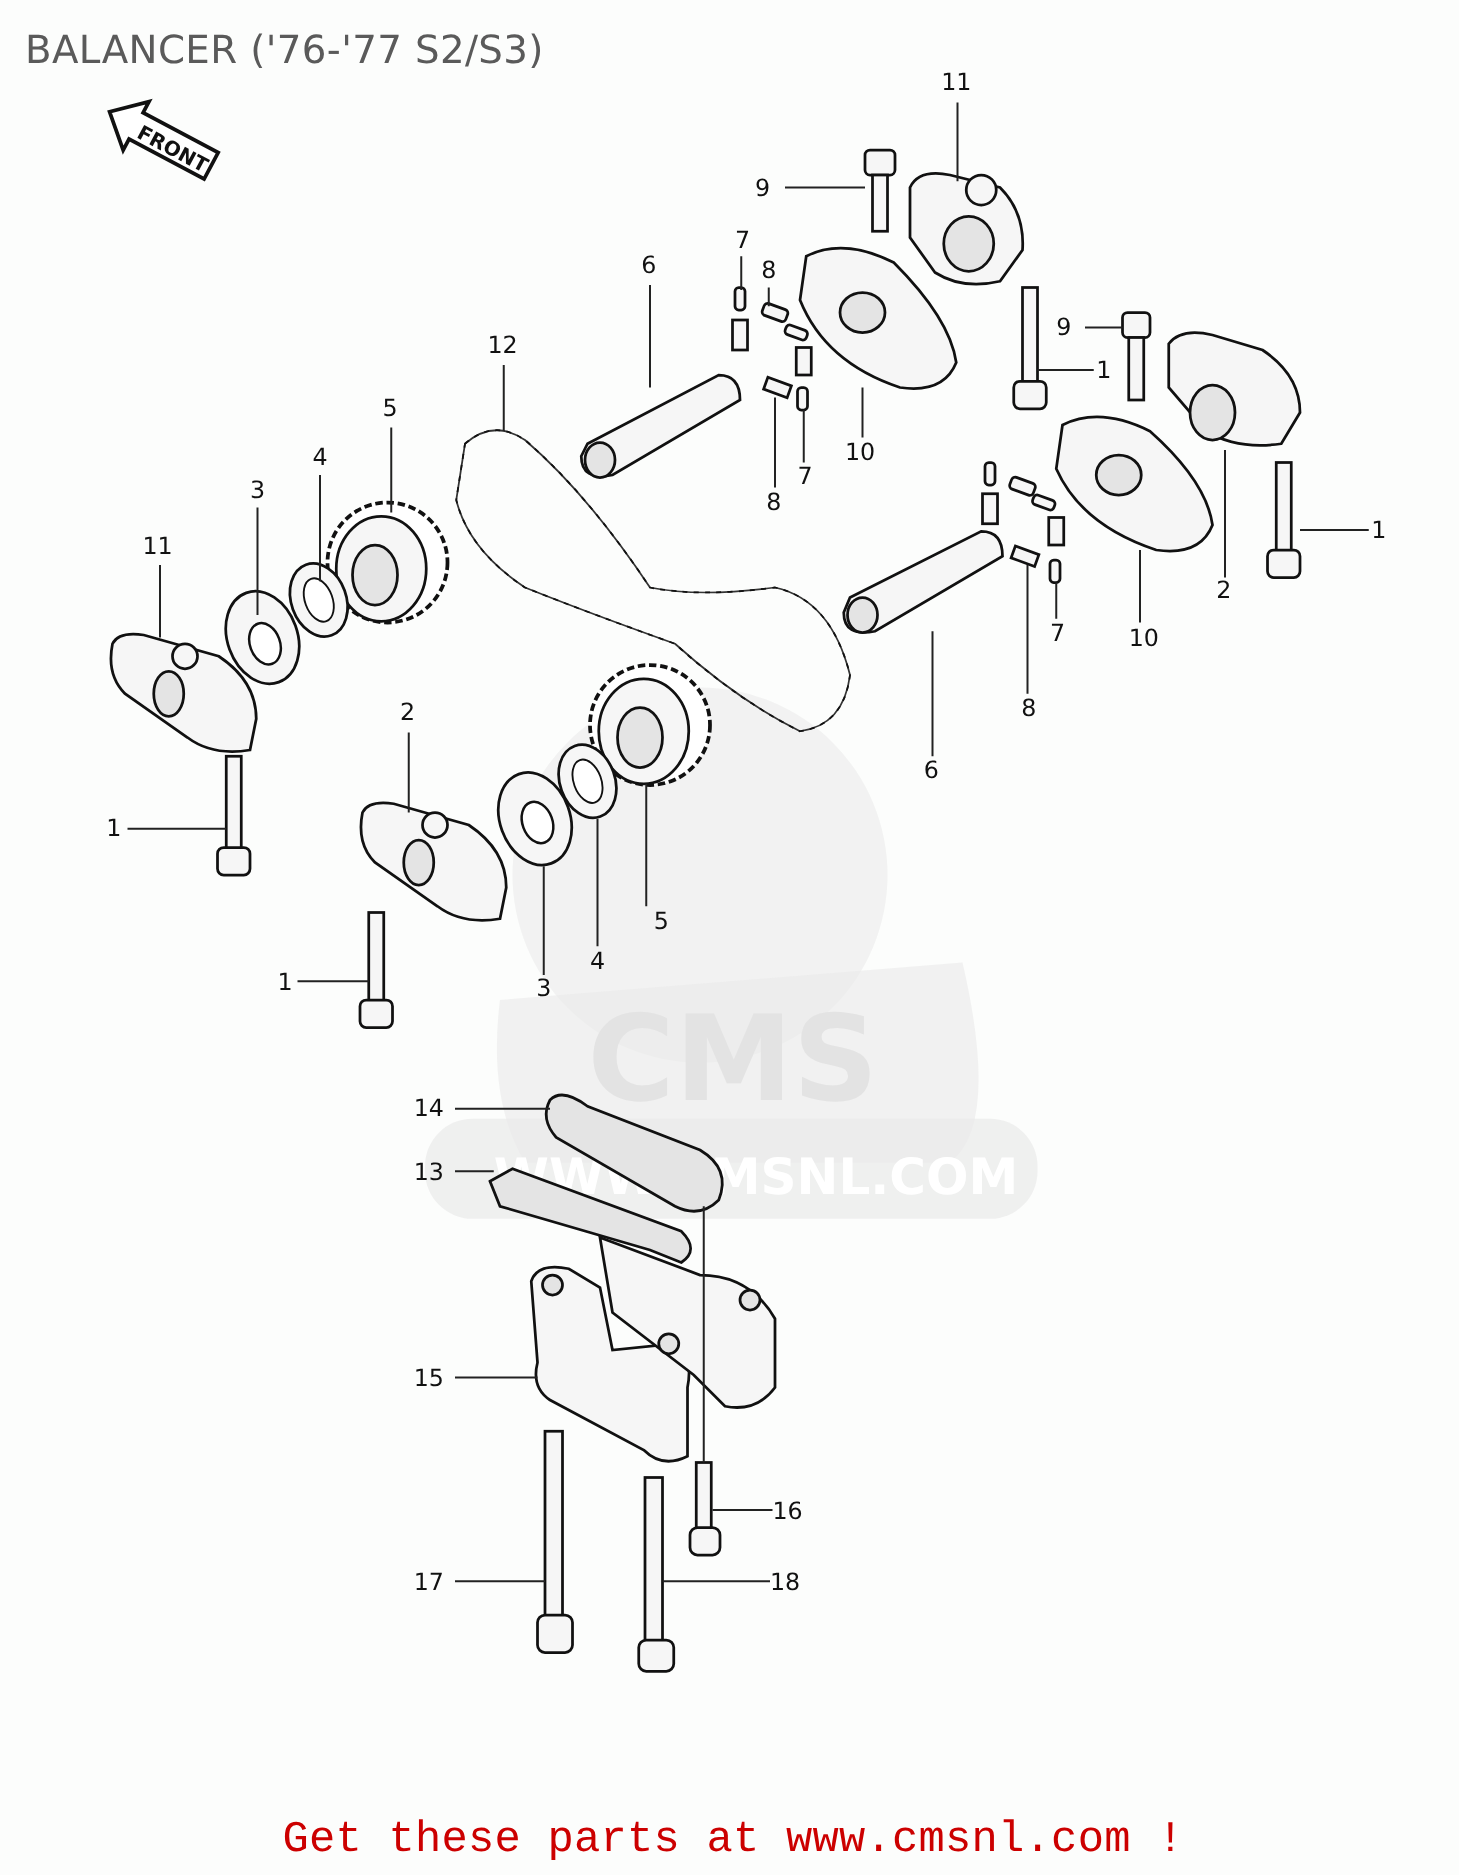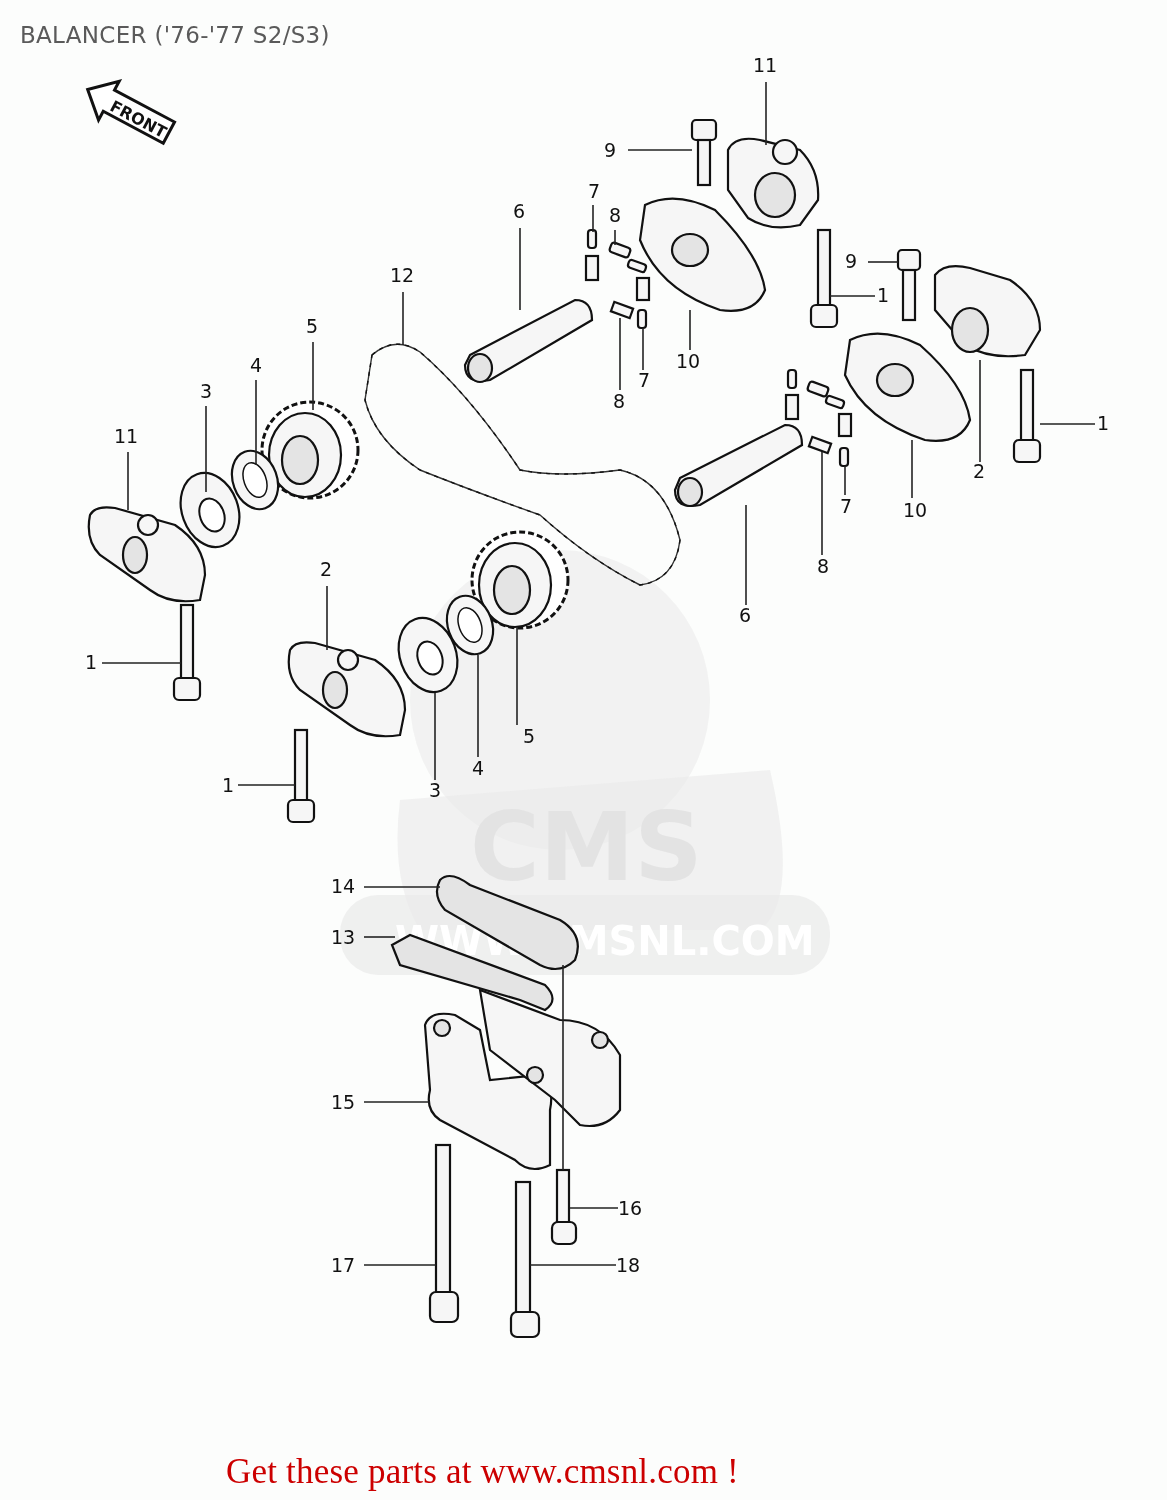--- a/index.html
+++ b/index.html
@@ -1,18 +1,18 @@
 <!DOCTYPE html>
 <html><head>
 <meta charset="utf-8">
 <style>
   html,body{margin:0;padding:0;background:#fcfdfc;}
   body{width:1167px;height:1500px;position:relative;overflow:hidden;font-family:"DejaVu Sans","Liberation Sans",sans-serif;}
-  .title{position:absolute;left:20px;top:22px;font-size:23px;color:#5a5a5a;letter-spacing:0.3px;}
-  .footer{position:absolute;left:226px;top:1452px;font-size:35px;color:#cc0000;font-family:Liberation Serif, serif;letter-spacing:0.2px;}
+  .title{position:absolute;left:20px;top:22px;font-size:31px;color:#5a5a5a;letter-spacing:0.3px;}
+  .footer{position:absolute;left:226px;top:1452px;font-size:35px;color:#cc0000;font-family:Liberation Mono, monospace;letter-spacing:0.2px;}
   svg.diagram{position:absolute;left:0;top:0;}
   .callout{font-family:"DejaVu Sans",sans-serif;font-size:19px;fill:#111;}
   .lead{stroke:#222;stroke-width:1.6;fill:none;}
   .part{stroke:#111;stroke-width:2.2;fill:#f6f6f6;}
   .partd{stroke:#111;stroke-width:2.2;fill:#e4e4e4;}
   .thin{stroke:#111;stroke-width:1.4;fill:none;}
   .wm{fill:#e9e9e9;}
   .wmtext{font-family:"DejaVu Sans",sans-serif;font-weight:bold;fill:#ffffff;}
 </style>
 </head>

